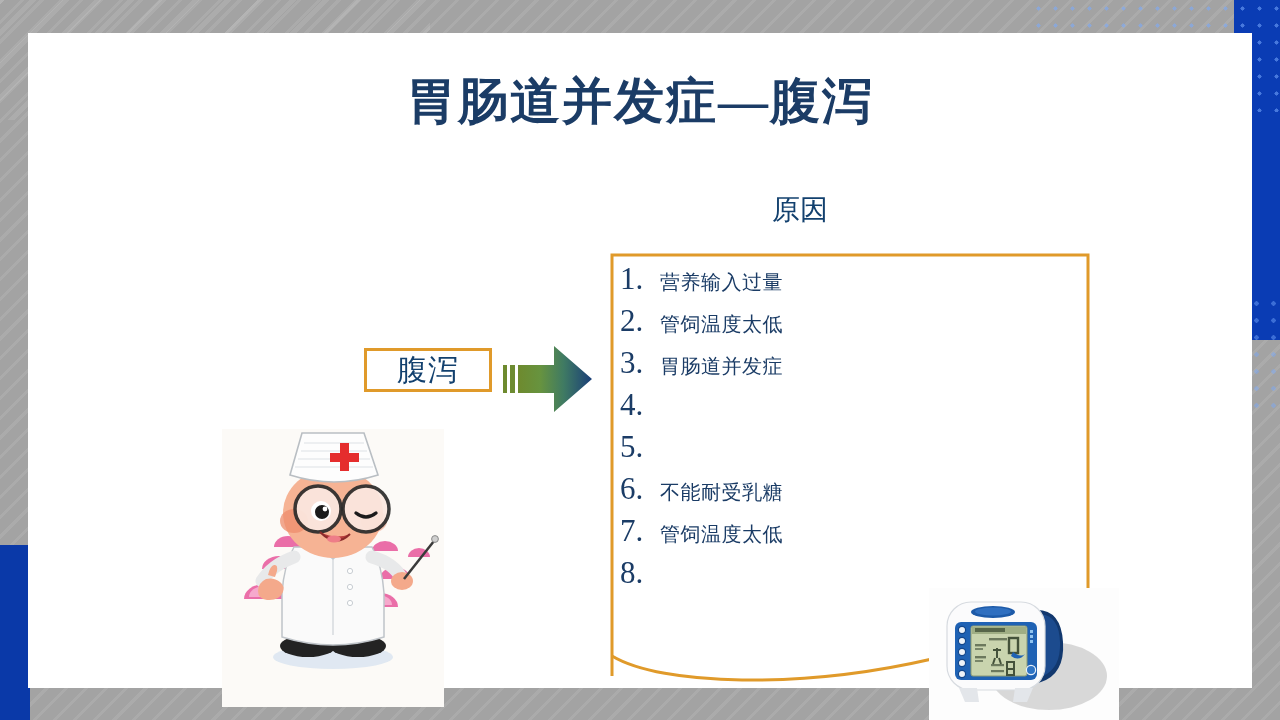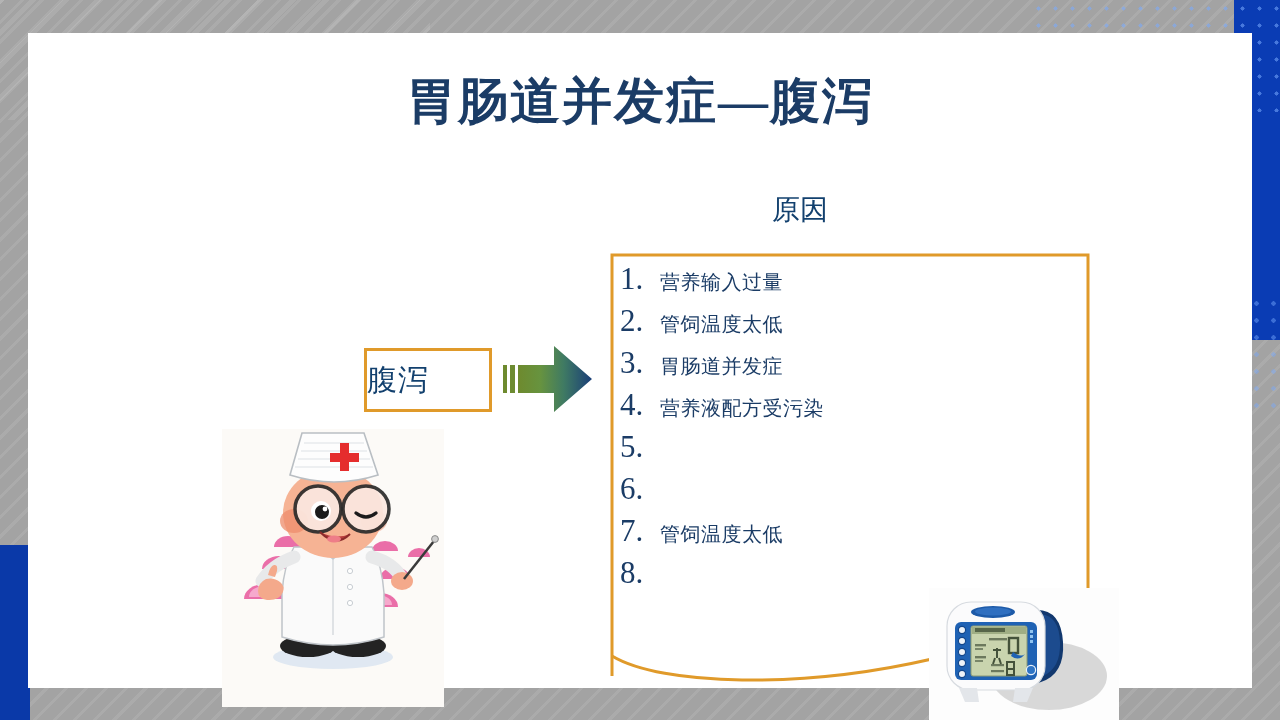--- a/index.html
+++ b/index.html
@@ -103,25 +103,26 @@
     font-family: "Liberation Sans", sans-serif;
     font-size: 28px;
     font-weight: 500;
     color: #12406E;
   }
 
   
   #source-box {
     position: absolute;
     left: 336px; top: 315px;
-    width: 128px; height: 64px;
+    width: 128px; height: 44px;
     border: 3px solid #E09A2A;
     background: #FFFFFF;
     display: flex;
     align-items: center;
+    justify-content: center;
   }
   #source-box .label {
     font-family: "Liberation Sans", sans-serif;
     font-size: 30px;
     color: #12406E;
     letter-spacing: 1px;
   }
 
   
   #arrow {
@@ -237,27 +238,27 @@
       <div class="row">
         <span class="num">2.</span>
         <span class="txt">管饲温度太低</span>
       </div>
       <div class="row">
         <span class="num">3.</span>
         <span class="txt">胃肠道并发症</span>
       </div>
       <div class="row">
         <span class="num">4.</span>
-        <span class="txt">营养液配方受污染</span>
       </div>
       <div class="row">
         <span class="num">5.</span>
       </div>
       <div class="row">
         <span class="num">6.</span>
+        <span class="txt">不能耐受乳糖</span>
       </div>
       <div class="row">
         <span class="num">7.</span>
         <span class="txt">管饲温度太低</span>
       </div>
       <div class="row">
         <span class="num">8.</span>
       </div>
     </div>
 

